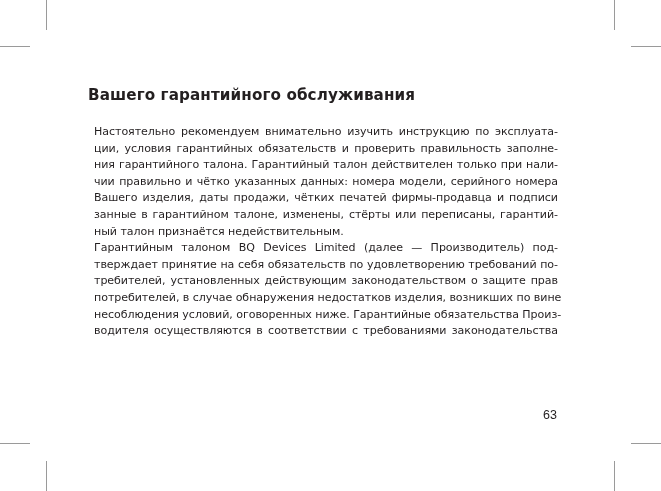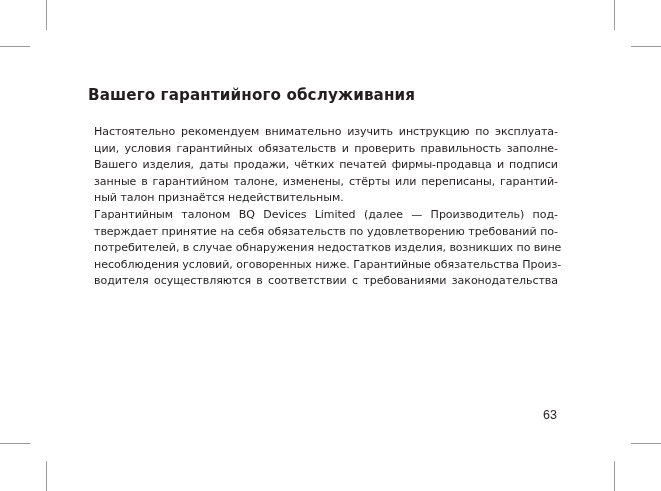--- a/index.html
+++ b/index.html
@@ -21,23 +21,26 @@
 <div class="crop" style="left:0; top:443px; width:30px; height:1px;"></div>
 <div class="crop" style="left:46px; top:461px; width:1px; height:30px;"></div>
 <div class="crop" style="left:631px; top:443px; width:30px; height:1px;"></div>
 <div class="crop" style="left:614px; top:461px; width:1px; height:30px;"></div>
 
 <div class="title">Вашего гарантийного обслуживания</div>
 
 <div class="body-text">
   <span class="line">Настоятельно рекомендуем внимательно изучить инструкцию по эксплуата-</span>
   <span class="line">ции, условия гарантийных обязательств и проверить правильность заполне-</span>
+  <span class="line">ния гарантийного талона. Гарантийный талон действителен только при нали-</span>
+  <span class="line">чии правильно и чётко указанных данных: номера модели, серийного номера</span>
   <span class="line">Вашего изделия, даты продажи, чётких печатей фирмы-продавца и подписи</span>
   <span class="line">занные в гарантийном талоне, изменены,  стёрты или переписаны, гарантий-</span>
   <span class="line last">ный талон признаётся недействительным.</span>
   <span class="line">Гарантийным талоном BQ Devices Limited (далее — Производитель) под-</span>
   <span class="line">тверждает принятие на себя обязательств по удовлетворению требований по-</span>
+  <span class="line">требителей, установленных действующим законодательством о защите прав</span>
   <span class="line">потребителей, в случае обнаружения недостатков изделия, возникших по вине</span>
   <span class="line">несоблюдения условий, оговоренных ниже. Гарантийные обязательства Произ-</span>
   <span class="line">водителя осуществляются в соответствии с требованиями законодательства</span>
 </div>
 
 <div class="page-number">63</div>
 
 </body></html>

